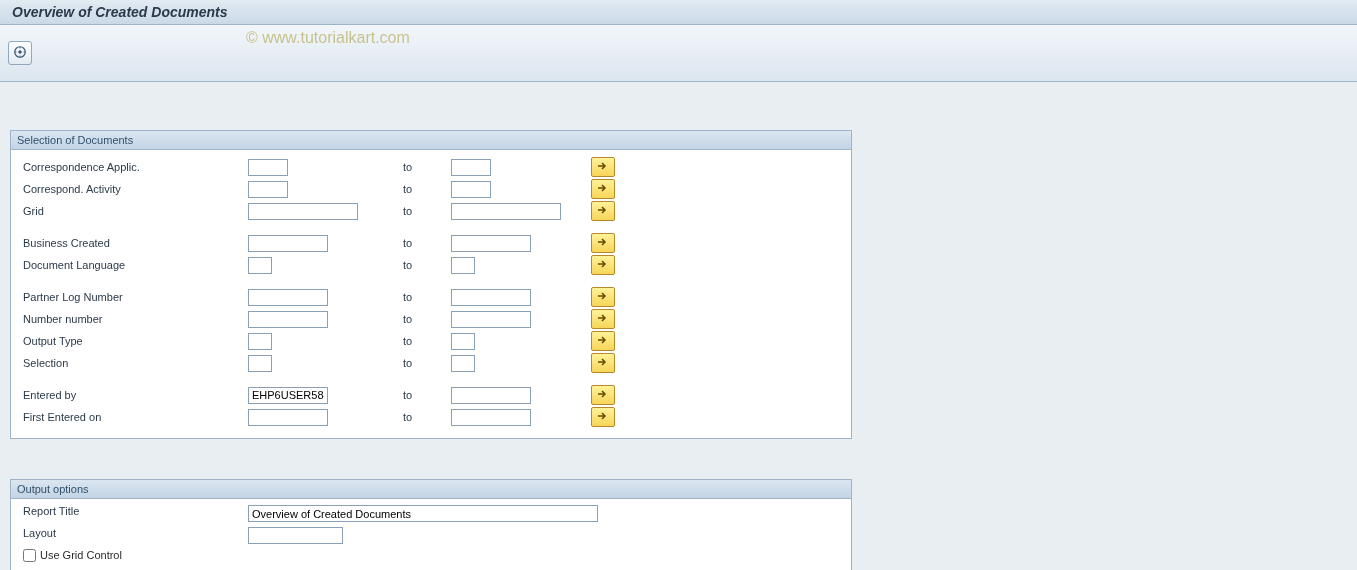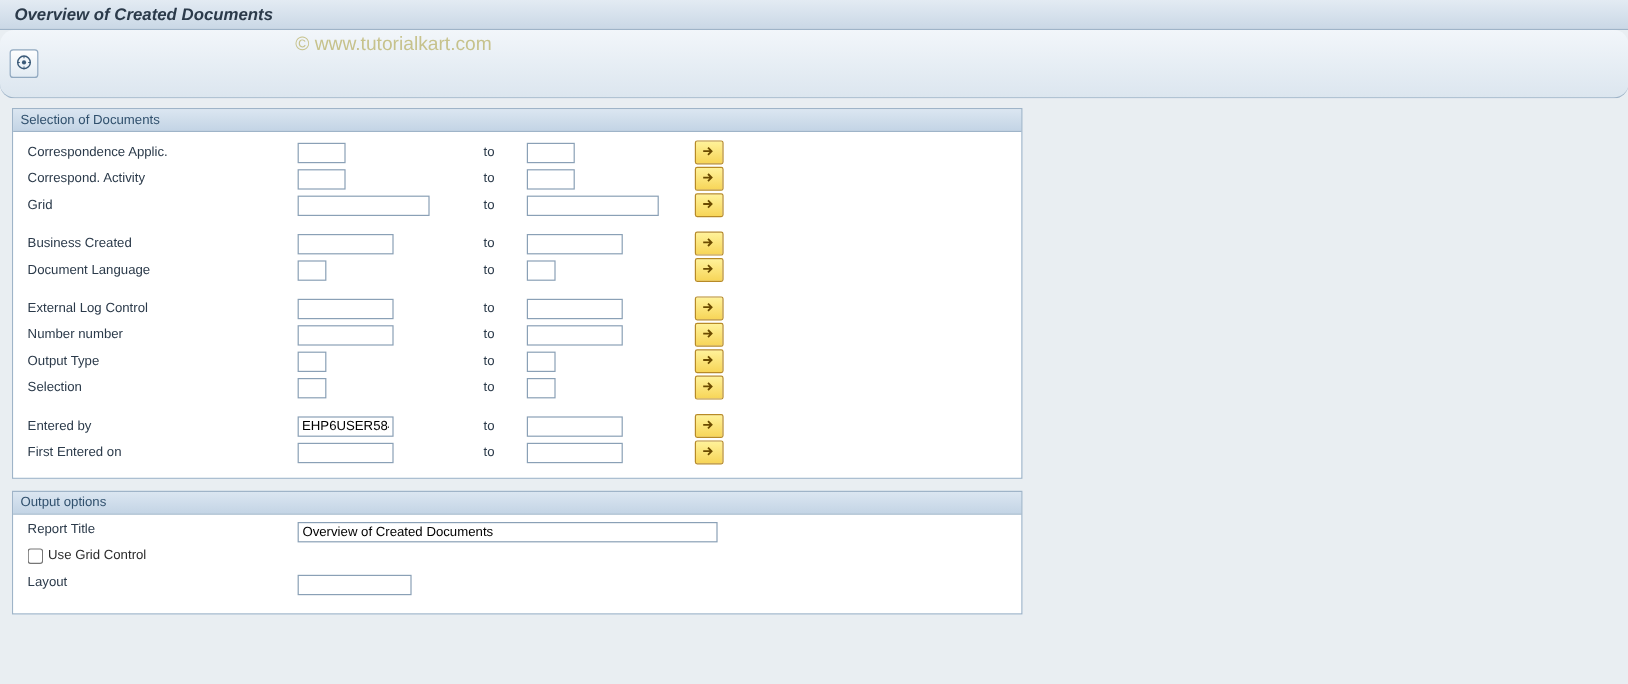--- a/index.html
+++ b/index.html
@@ -1,38 +1,38 @@
 <!DOCTYPE html>
 <html><head>
 <meta charset="utf-8">
 <style>
   html,body{margin:0;padding:0;font-family:Arial,Helvetica,sans-serif;font-size:11px;background:#e9eef2;color:#2b2b2b;width:1357px;height:570px;overflow:hidden;}
   .app{width:1357px;height:570px;background:#e9eef2;}
   
   .titlebar{height:24px;line-height:24px;padding-left:12px;font-size:14px;font-weight:bold;font-style:italic;color:#2b3a4a;
     background:linear-gradient(#e3ebf3,#cad8e6);border-bottom:1px solid #9fb4c8;}
   
-  .apptoolbar{height:30px;padding:13px 8px;display:flex;align-items:center;background:linear-gradient(#f2f6fa,#dce6ef);border-bottom:1px solid #9fb4c8;position:relative;border-radius:12px;}
+  .apptoolbar{height:30px;padding:13px 8px;display:flex;align-items:center;background:linear-gradient(#f2f6fa,#dce6ef);border-bottom:1px solid #9fb4c8;position:relative;}
   .apptool-btn{width:22px;height:22px;border:1px solid #91a9c0;border-radius:3px;background:linear-gradient(#fdfefe,#e2ebf3);
     display:flex;align-items:center;justify-content:center;cursor:pointer;}
   .apptool-btn svg{width:14px;height:14px;}
   .watermark{position:absolute;left:246px;top:4px;font-size:16px;color:#c0ba7a;font-weight:normal;opacity:0.85;pointer-events:none;}
   
   .work{padding:8px 10px;}
-  .panel{border:1px solid #9fb4c8;background:#dde8f2;margin-bottom:10px;}
+  .panel{border:1px solid #9fb4c8;background:#dde8f2;margin-bottom:10px;margin-top:40px;}
   .panel-wide{width:840px;}
   .panel-head{height:18px;line-height:18px;padding:0 6px;font-size:11px;color:#30506d;
     background:linear-gradient(#dbe6f1,#c3d4e5);border-bottom:1px solid #9fb4c8;}
   .panel-body{padding:6px 6px 10px 6px;background:#ffffff;}
   
   .row{height:22px;display:flex;align-items:center;}
   .gap{height:10px;}
   .lbl{width:225px;padding-left:6px;color:#2b3a4a;}
   .col-from{width:155px;}        
-  .col-to-lbl{width:36px;text-align:left;color:#2b3a4a;}
+  .col-to-lbl{width:48px;text-align:left;color:#2b3a4a;}
   .col-to{width:140px;}
   .col-btn{width:40px;display:flex;justify-content:flex-start;}
   input.sap{height:17px;border:1px solid #8aa0b6;background:#fff;font-size:11px;padding:0 3px;box-sizing:border-box;}
   .w-tiny{width:24px;} .w-sm{width:40px;} .w-med{width:80px;} .w-lg{width:110px;}
   .mult-btn{width:22px;height:18px;border:1px solid #b78a27;border-radius:2px;
     background:linear-gradient(#fff29a,#f7d558);display:flex;align-items:center;justify-content:center;cursor:pointer;}
   .mult-btn svg{width:12px;height:10px;}
   
   .out-row{height:22px;display:flex;}
   .out-lbl{width:225px;padding-left:6px;color:#2b3a4a;}
@@ -136,21 +136,21 @@
                 <span><svg viewBox="0 0 12 10">
                     <path d="M1 5 h7 M5 2 l3 3 l-3 3" fill="none" stroke="#6a4a00" stroke-width="1.5"></path>
                   </svg></span>
               </div>
             </div>
       </div>
 
       <div class="gap"></div>
 
       <div class="row">
-        <div class="lbl">External Log Control</div>
+        <div class="lbl">Partner Log Number</div>
         <div class="col-from"><input class="sap w-med" value="" style=""></div>
         <div class="col-to-lbl">to</div>
         <div class="col-to"><input class="sap w-med" value="" style=""></div>
         <div class="col-btn">
               <div class="mult-btn">
                 <span><svg viewBox="0 0 12 10">
                     <path d="M1 5 h7 M5 2 l3 3 l-3 3" fill="none" stroke="#6a4a00" stroke-width="1.5"></path>
                   </svg></span>
               </div>
             </div>
@@ -232,24 +232,24 @@
   </div>
 
   <div class="panel panel-wide">
     <div class="panel-head">Output options</div>
     <div class="panel-body">
       <div class="out-row">
         <div class="out-lbl">Report Title</div>
         <input class="sap" style="width: 350px;" value="Overview of Created Documents">
       </div>
       <div class="out-row">
+        <div class="out-lbl">Layout</div>
+        <input class="sap" style="width: 95px;" value="">
+      </div>
+      <div class="out-row">
         <input type="checkbox" class="chk" style="">
         <span>Use Grid Control</span>
       </div>
-      <div class="out-row">
-        <div class="out-lbl">Layout</div>
-        <input class="sap" style="width: 95px;" value="">
-      </div>
     </div>
   </div>
 
 </div>
 </div>
 
 </body></html>

